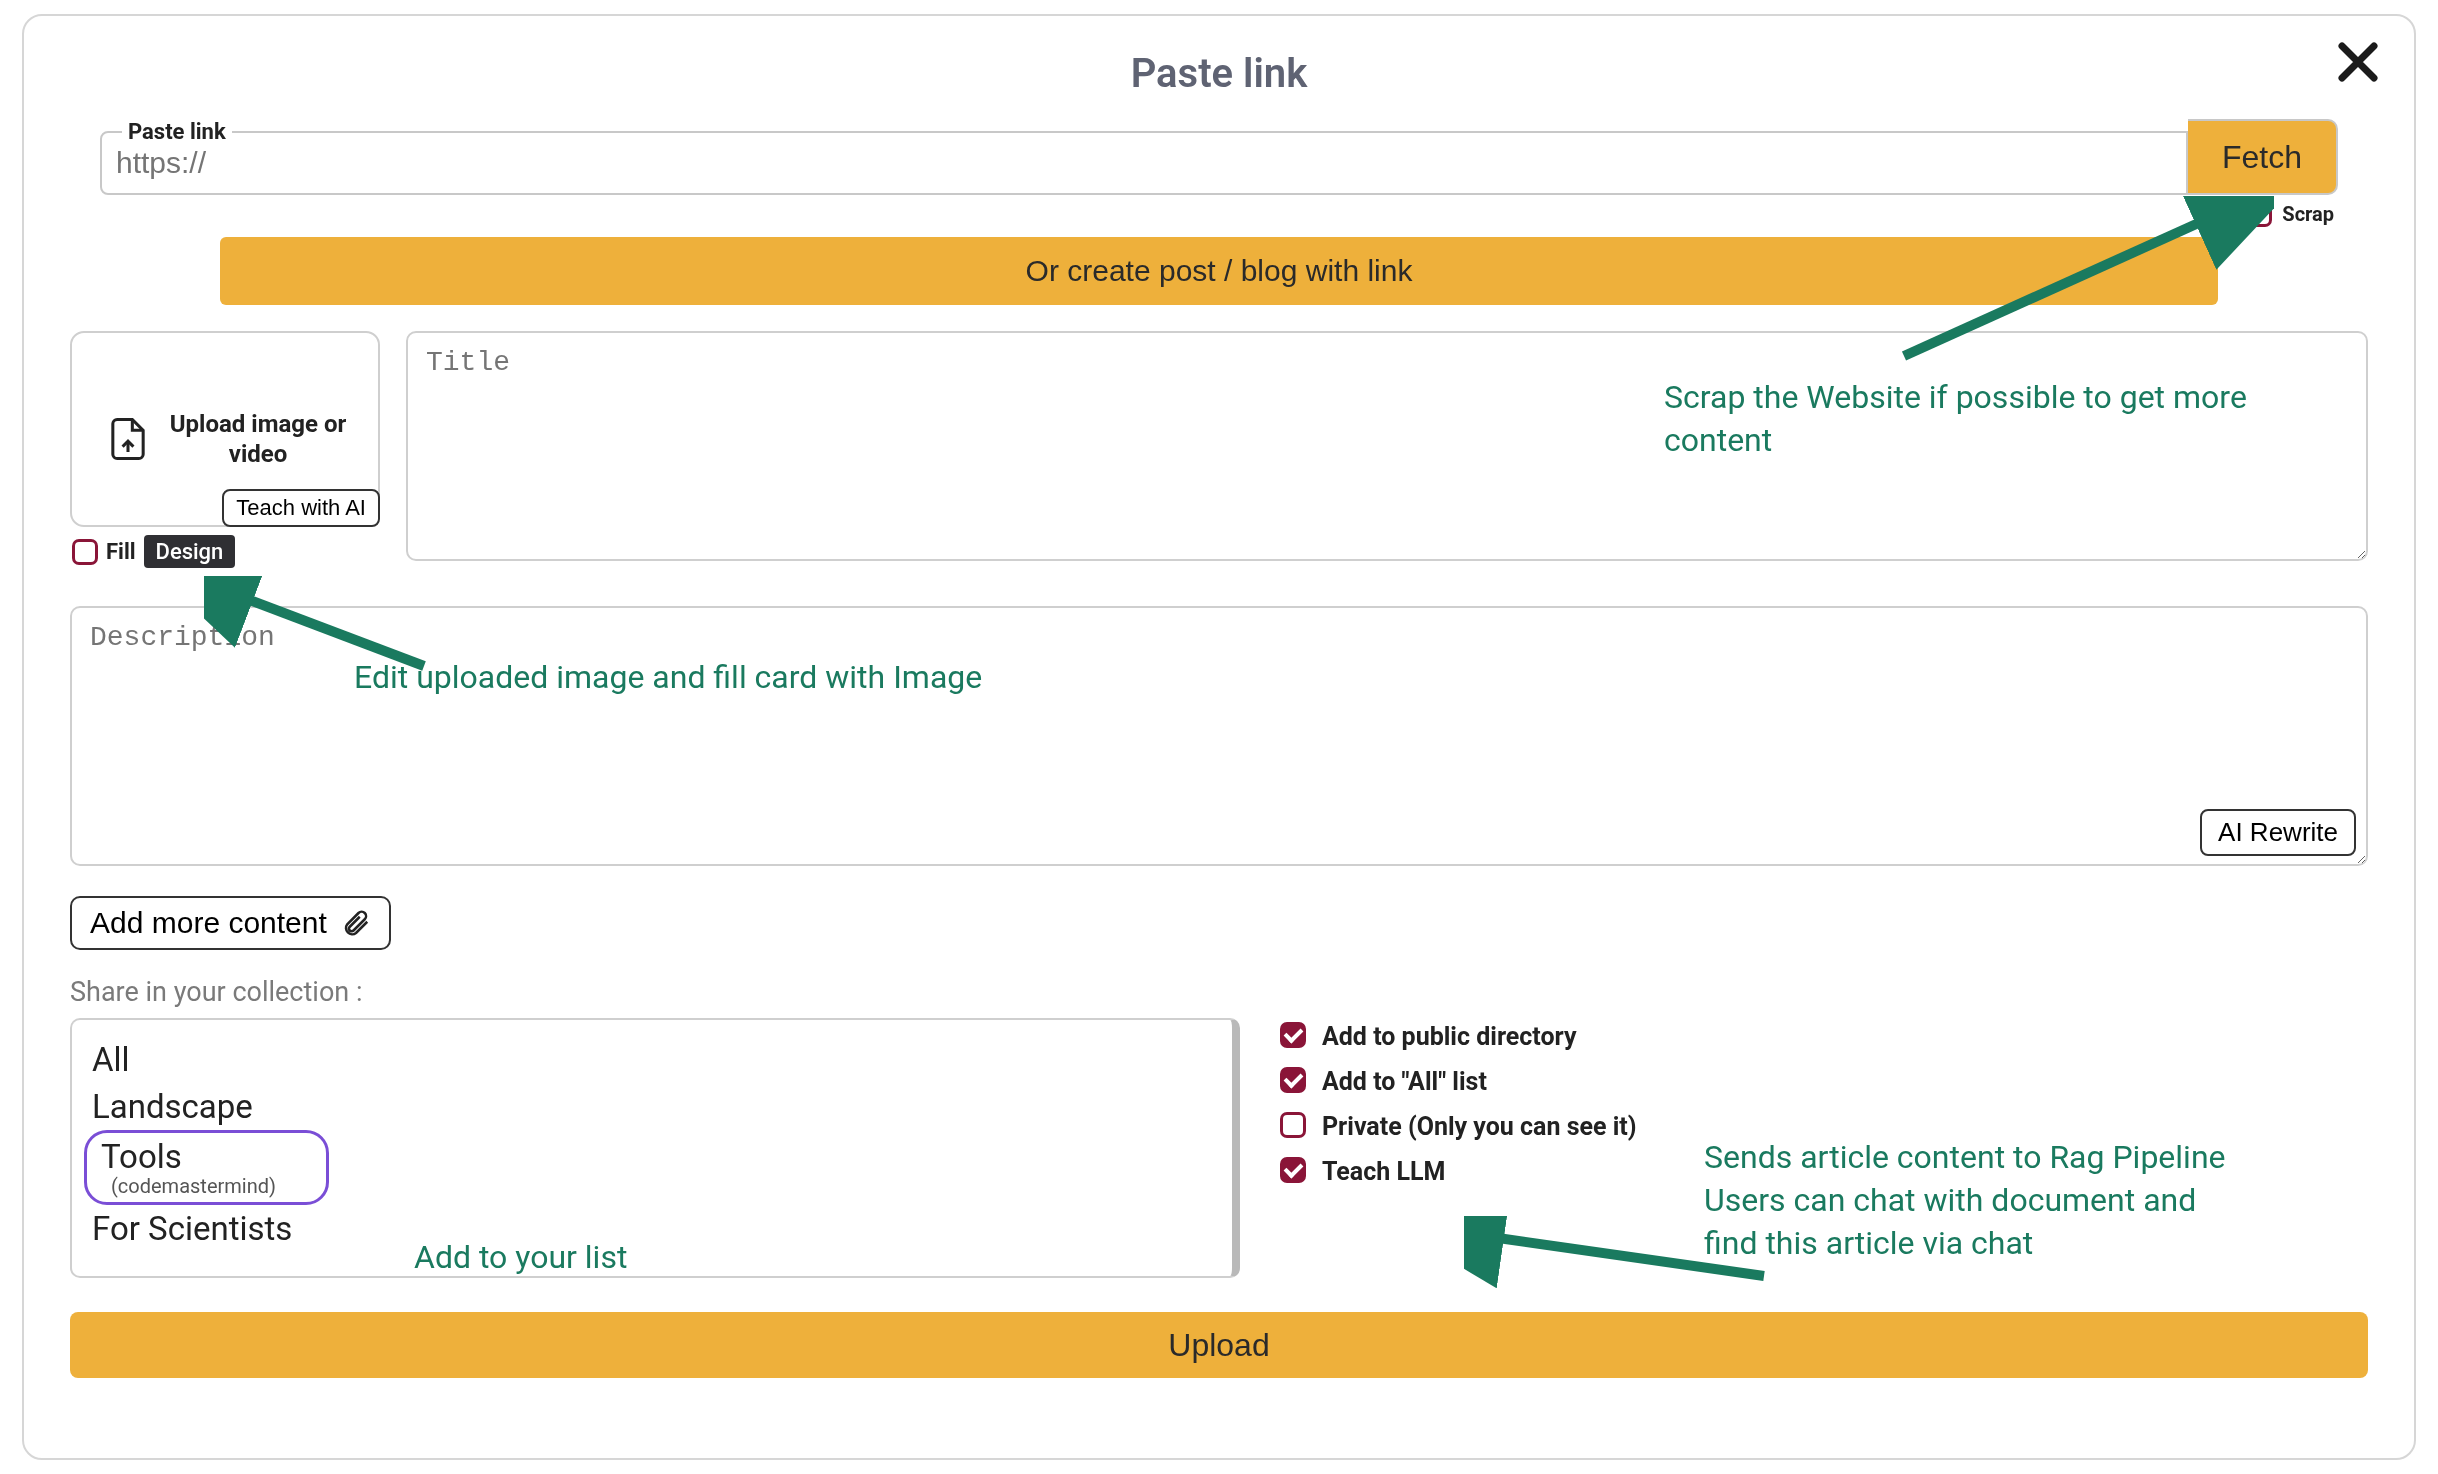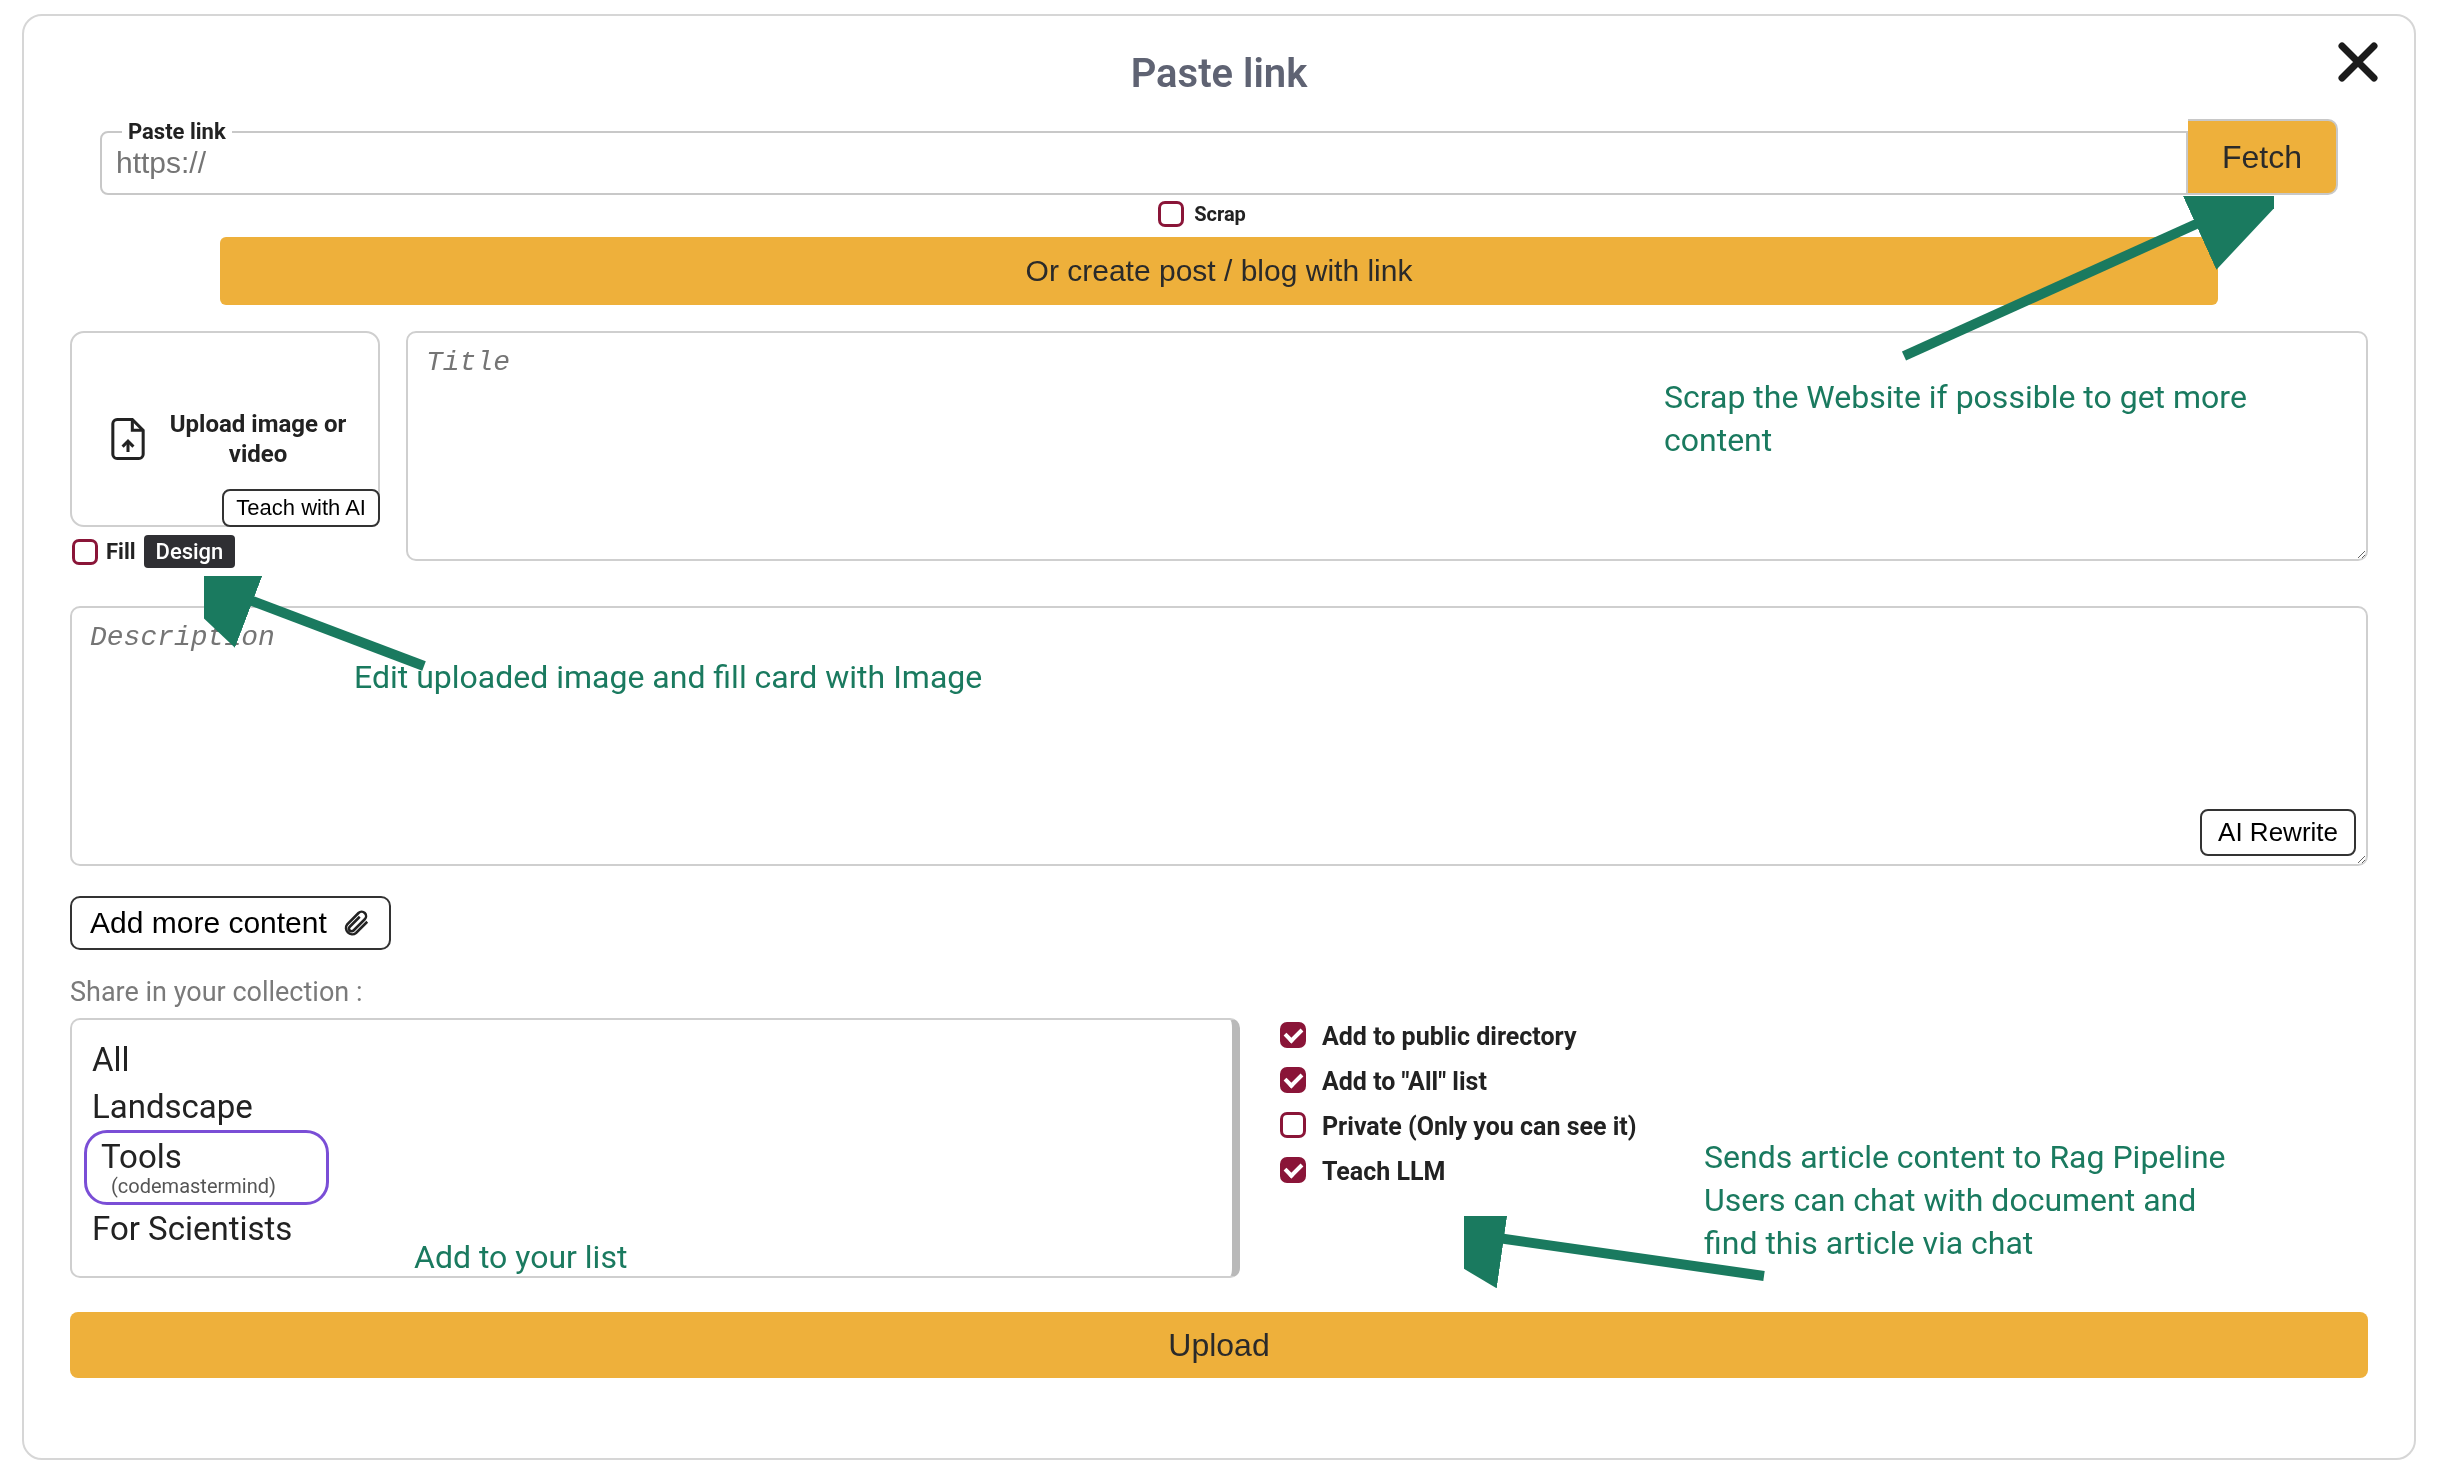--- a/index.html
+++ b/index.html
@@ -73,21 +73,21 @@
     border-left: none;
     border-radius: 0 10px 10px 0;
     font-size: 32px;
     color: #2a2a2a;
     cursor: pointer;
     height: 76px;
     margin-top: 0;
   }
   .scrap-row {
     display: flex;
-    justify-content: center;
+    justify-content: flex-end;
     align-items: center;
     gap: 10px;
     margin: 6px 34px 10px 0;
   }
   .checkbox {
     width: 26px; height: 26px;
     border: 3px solid #8a1538;
     border-radius: 7px;
     display: inline-flex;
     align-items: center;
@@ -178,21 +178,20 @@
   .description-wrap textarea {
     width: 100%;
     border: 2px solid #cfcfcf;
     border-radius: 10px;
     font-family: "Courier New", monospace;
     font-size: 28px;
     color: #a21caf;
     padding: 14px 18px;
     resize: both;
     outline: none;
-    font-style: italic;
   }
   .title-area textarea { height: 230px; }
   .description-wrap { position: relative; margin-top: 38px; }
   .description-wrap textarea { height: 260px; }
   .ai-rewrite-btn {
     position: absolute;
     right: 12px; bottom: 14px;
     border: 2px solid #333;
     border-radius: 8px;
     background: #fff;

